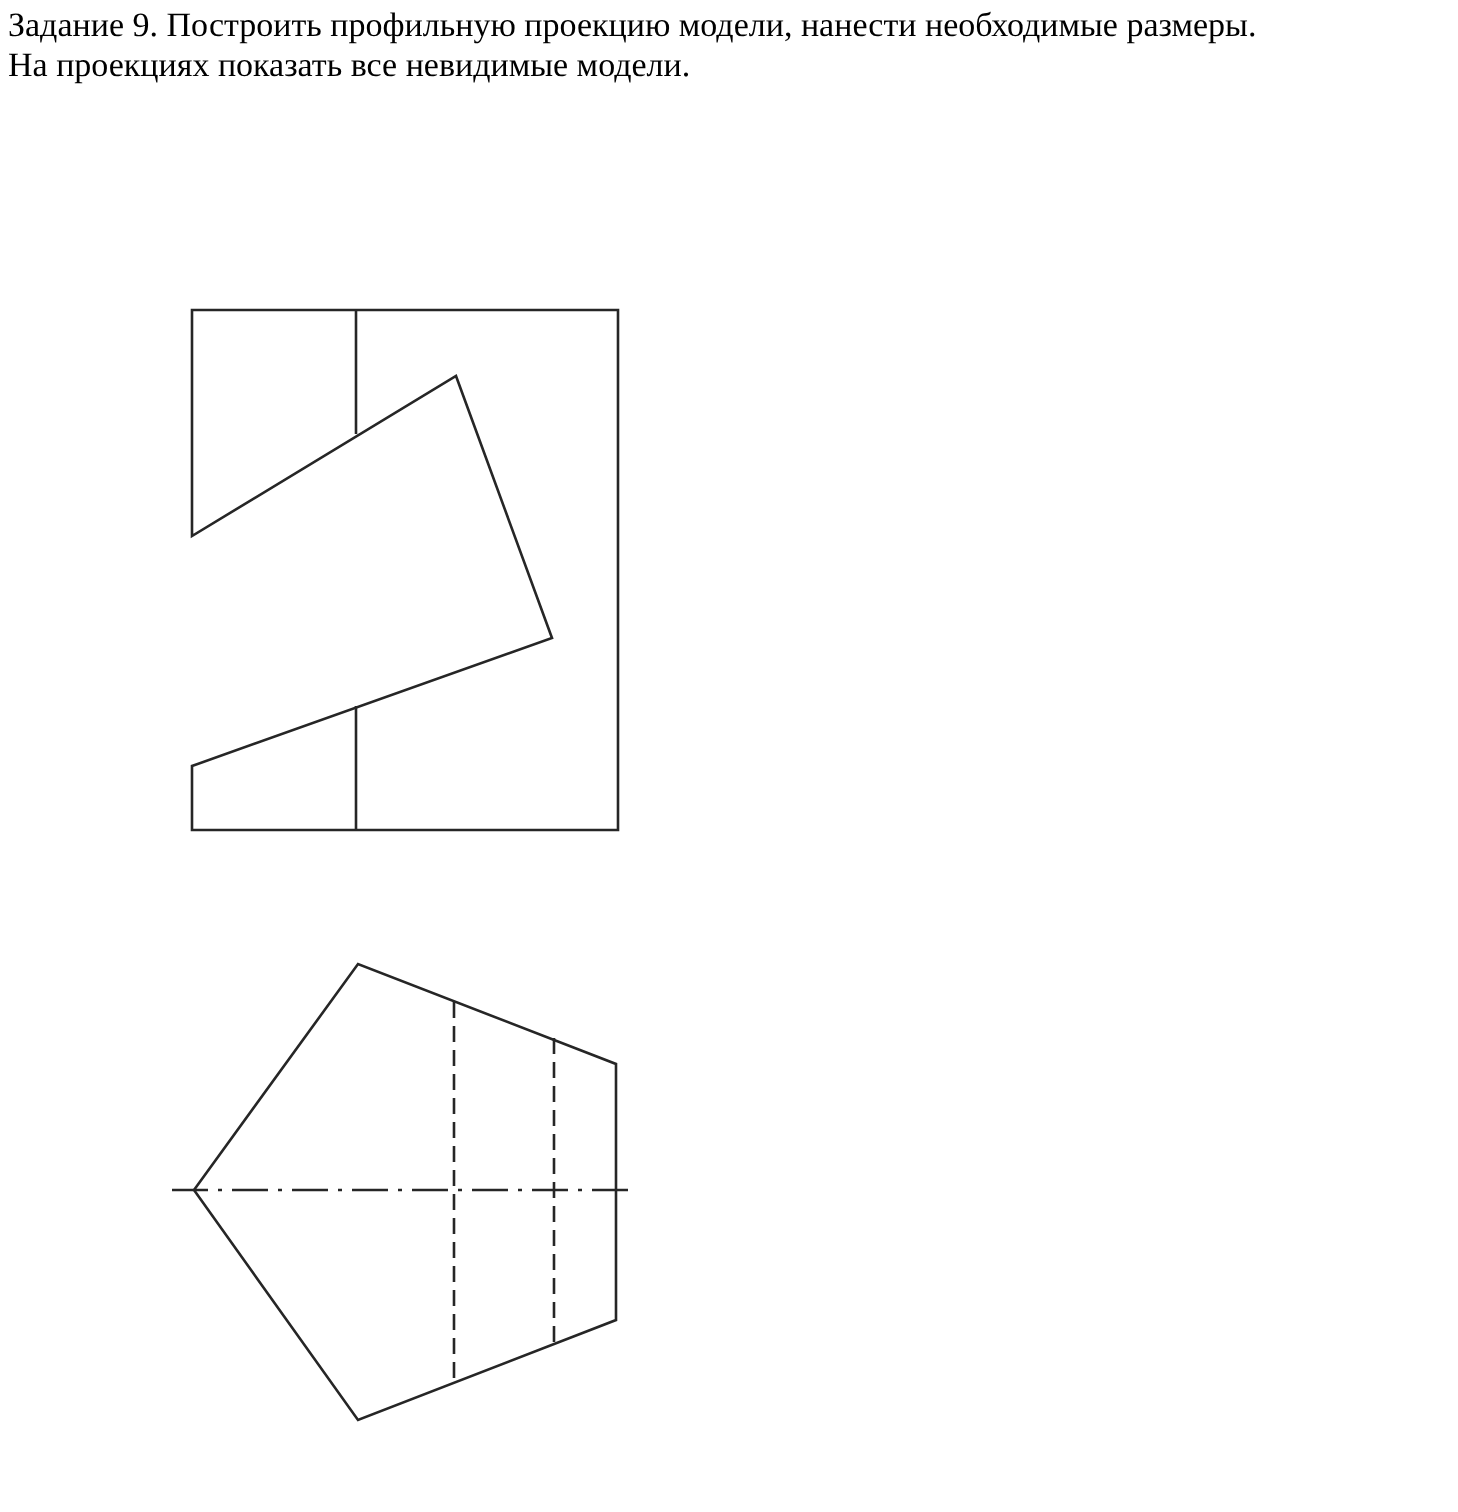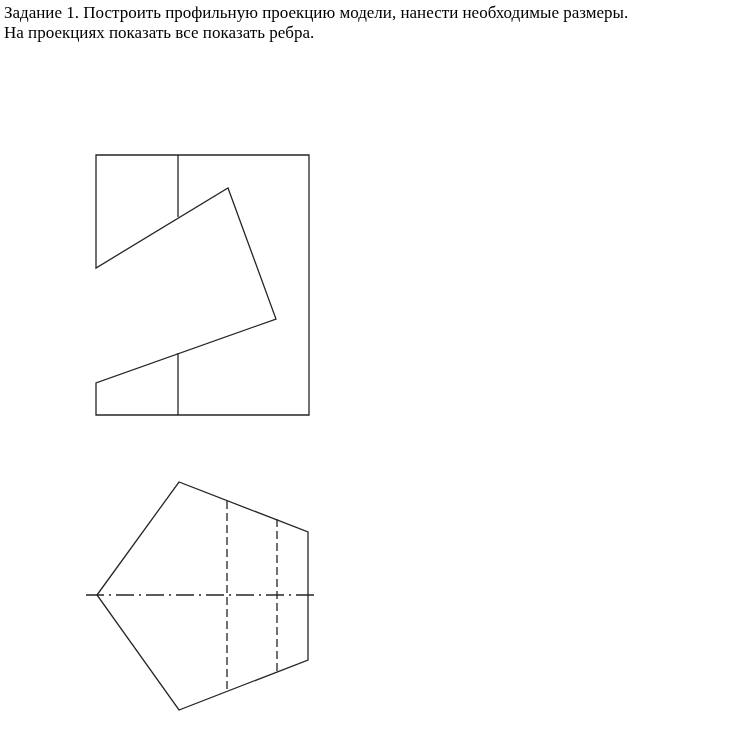--- a/index.html
+++ b/index.html
@@ -29,22 +29,22 @@
     top: 0;
     width: 729px;
     height: 756px;
   }
 </style>
 </head>
 <body>
 
 <div class="page">
   <div class="task-text">
-    <div>Задание 1. Построить профильную проекцию модели, нанести необходимые размеры.</div>
-    <div>На проекциях показать все показать ребра.</div>
+    <div>Задание 9. Построить профильную проекцию модели, нанести необходимые размеры.</div>
+    <div>На проекциях показать все невидимые модели.</div>
   </div>
   <svg id="drawing" class="drawing-svg" viewBox="0 0 729 756">
     <g id="front-view">
         <polygon points="96,155 309,155 309,415 96,415 96,383 276,319 228,188 96,268" fill="none" stroke="#262626" stroke-width="1.3"></polygon>
         <line x1="178" y1="155" x2="178" y2="217" fill="none" stroke="#262626" stroke-width="1.3"></line>
         <line x1="178" y1="353" x2="178" y2="415" fill="none" stroke="#262626" stroke-width="1.3"></line>
       </g>
     <g id="top-view">
         <polygon points="97,595 179,482 308,532 308,660 179,710" fill="none" stroke="#262626" stroke-width="1.3"></polygon>
         <line x1="227" y1="501" x2="227" y2="692" stroke-dasharray="8 4" fill="none" stroke="#262626" stroke-width="1.3"></line>

